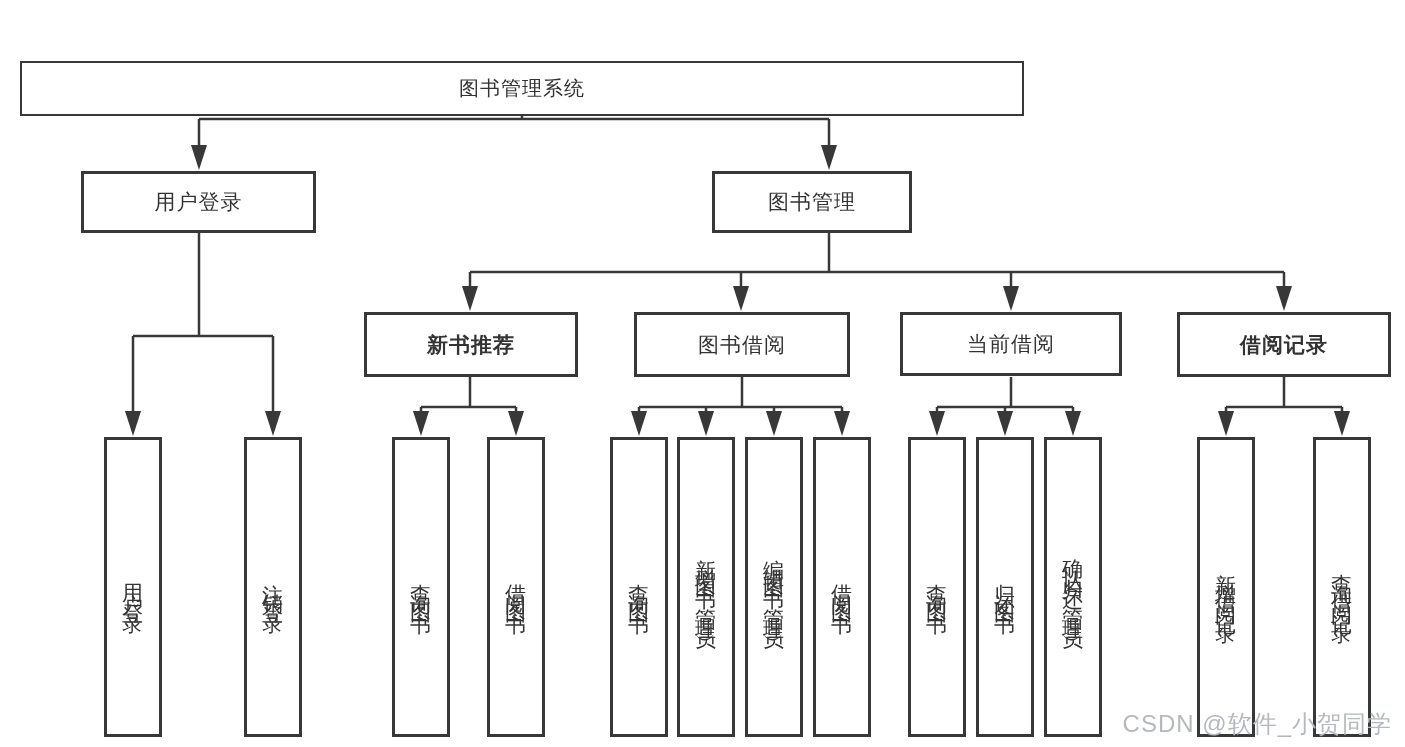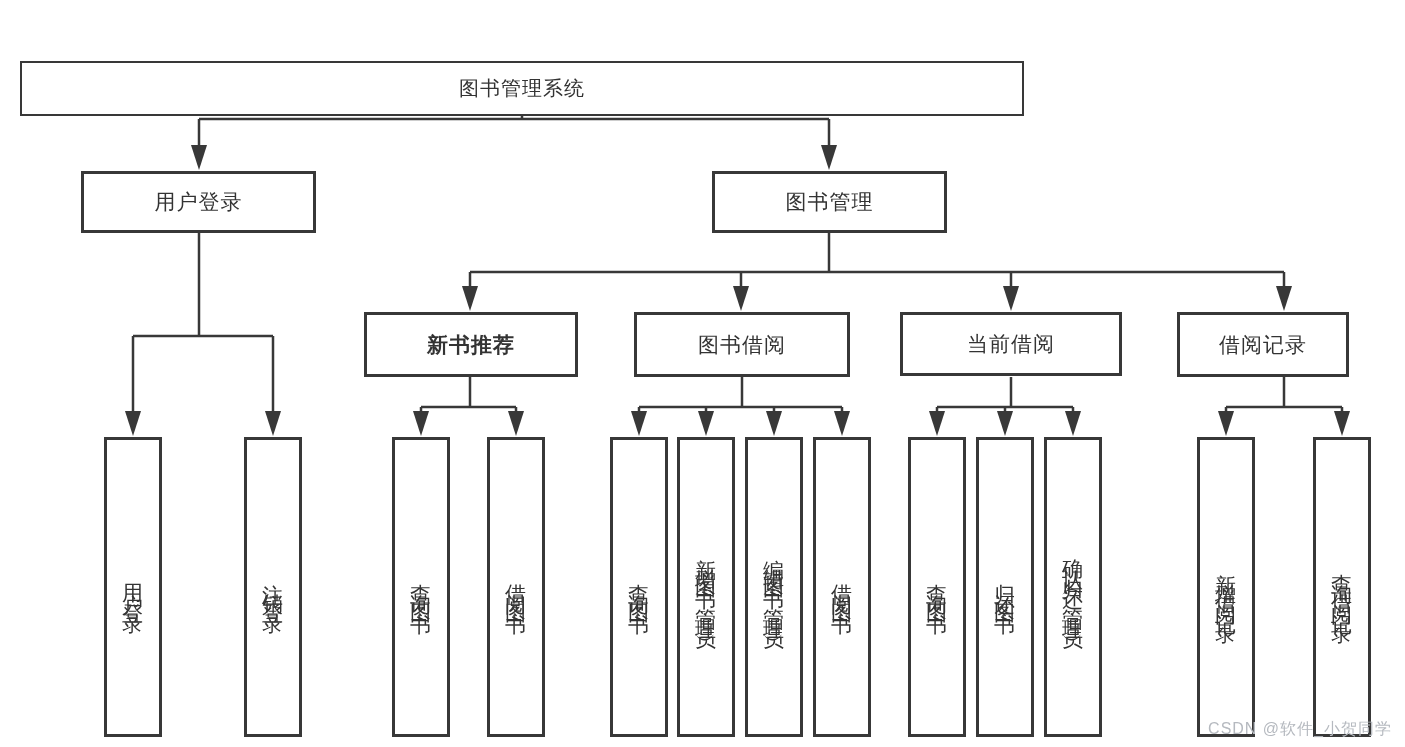--- a/index.html
+++ b/index.html
@@ -70,37 +70,37 @@
     writing-mode:vertical-rl;
     text-orientation:mixed;
     font-size:21px;
     letter-spacing:10px;
     line-height:1;
     color:var(--text);
     white-space:nowrap;
   }
   
   .n-user-login{left:81px;top:171px;width:235px;height:62px;}
-  .n-book-mgmt{left:712px;top:171px;width:235px;height:62px;}
+  .n-book-mgmt{left:712px;top:171px;width:200px;height:62px;}
   
   .n-new-rec{left:364px;top:312px;width:214px;height:65px;font-weight:bold;}
   .n-borrow{left:634px;top:312px;width:216px;height:65px;}
   .n-current{left:900px;top:312px;width:222px;height:64px;}
-  .n-record{left:1177px;top:312px;width:172px;height:65px;}
+  .n-record{left:1177px;top:312px;width:214px;height:65px;font-weight:bold;}
   
   .l1{left:104px;}  .l2{left:244px;}
   .l3{left:392px;}  .l4{left:487px;}
   .l5{left:610px;}  .l6{left:677px;} .l7{left:745px;} .l8{left:813px;}
   .l9{left:908px;}  .l10{left:976px;} .l11{left:1044px;}
   .l12{left:1197px;} .l13{left:1313px;}
   .watermark{
     position:absolute;
     right:13px;
     bottom:7px;
-    font-size:16px;
+    font-size:24px;
     letter-spacing:1px;
     color:var(--wm);
     z-index:3;
   }
 </style>
 </head>
 <body>
 
 <div id="stage">
 

